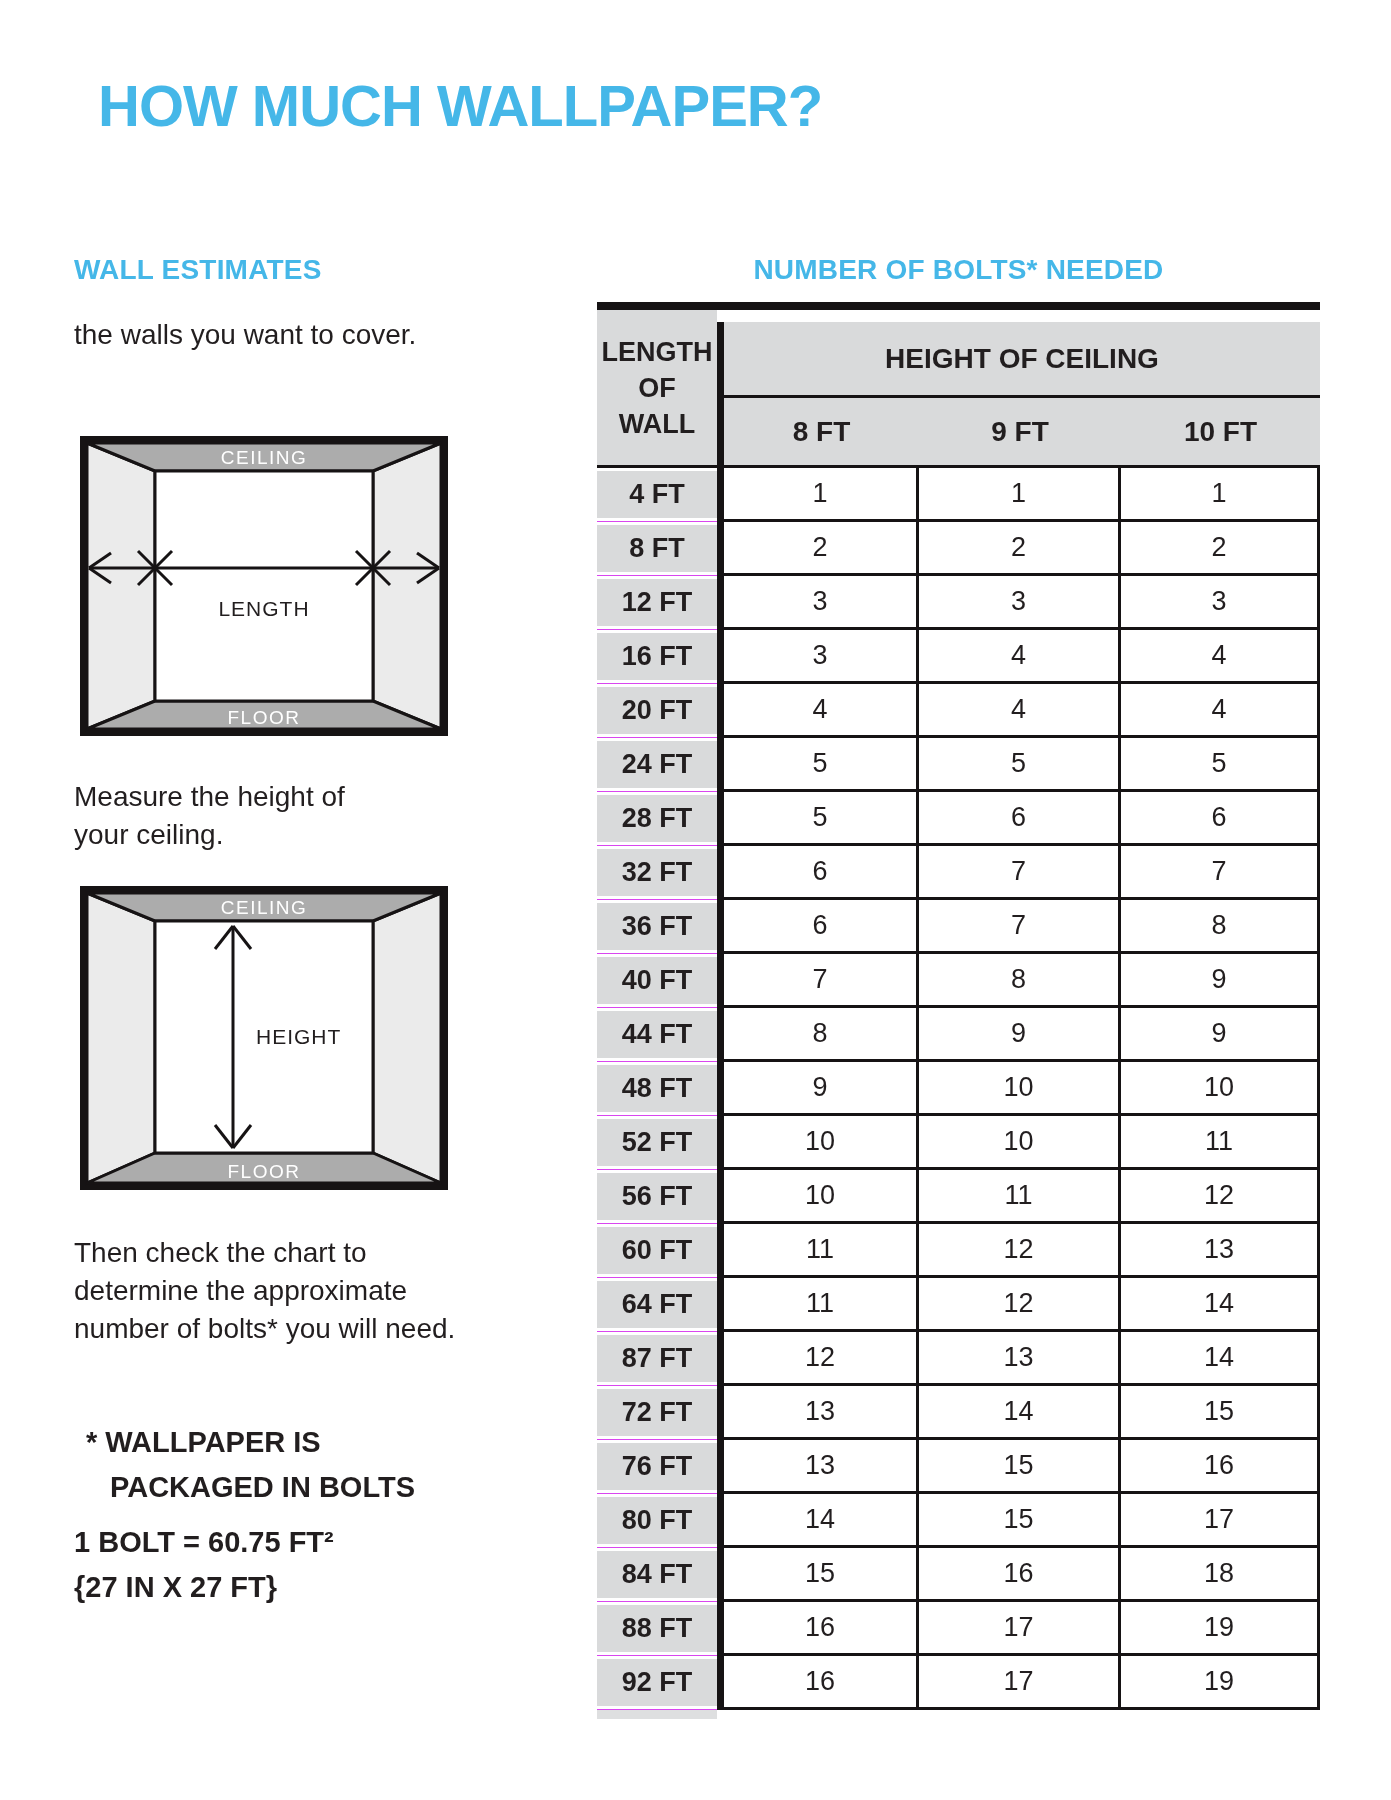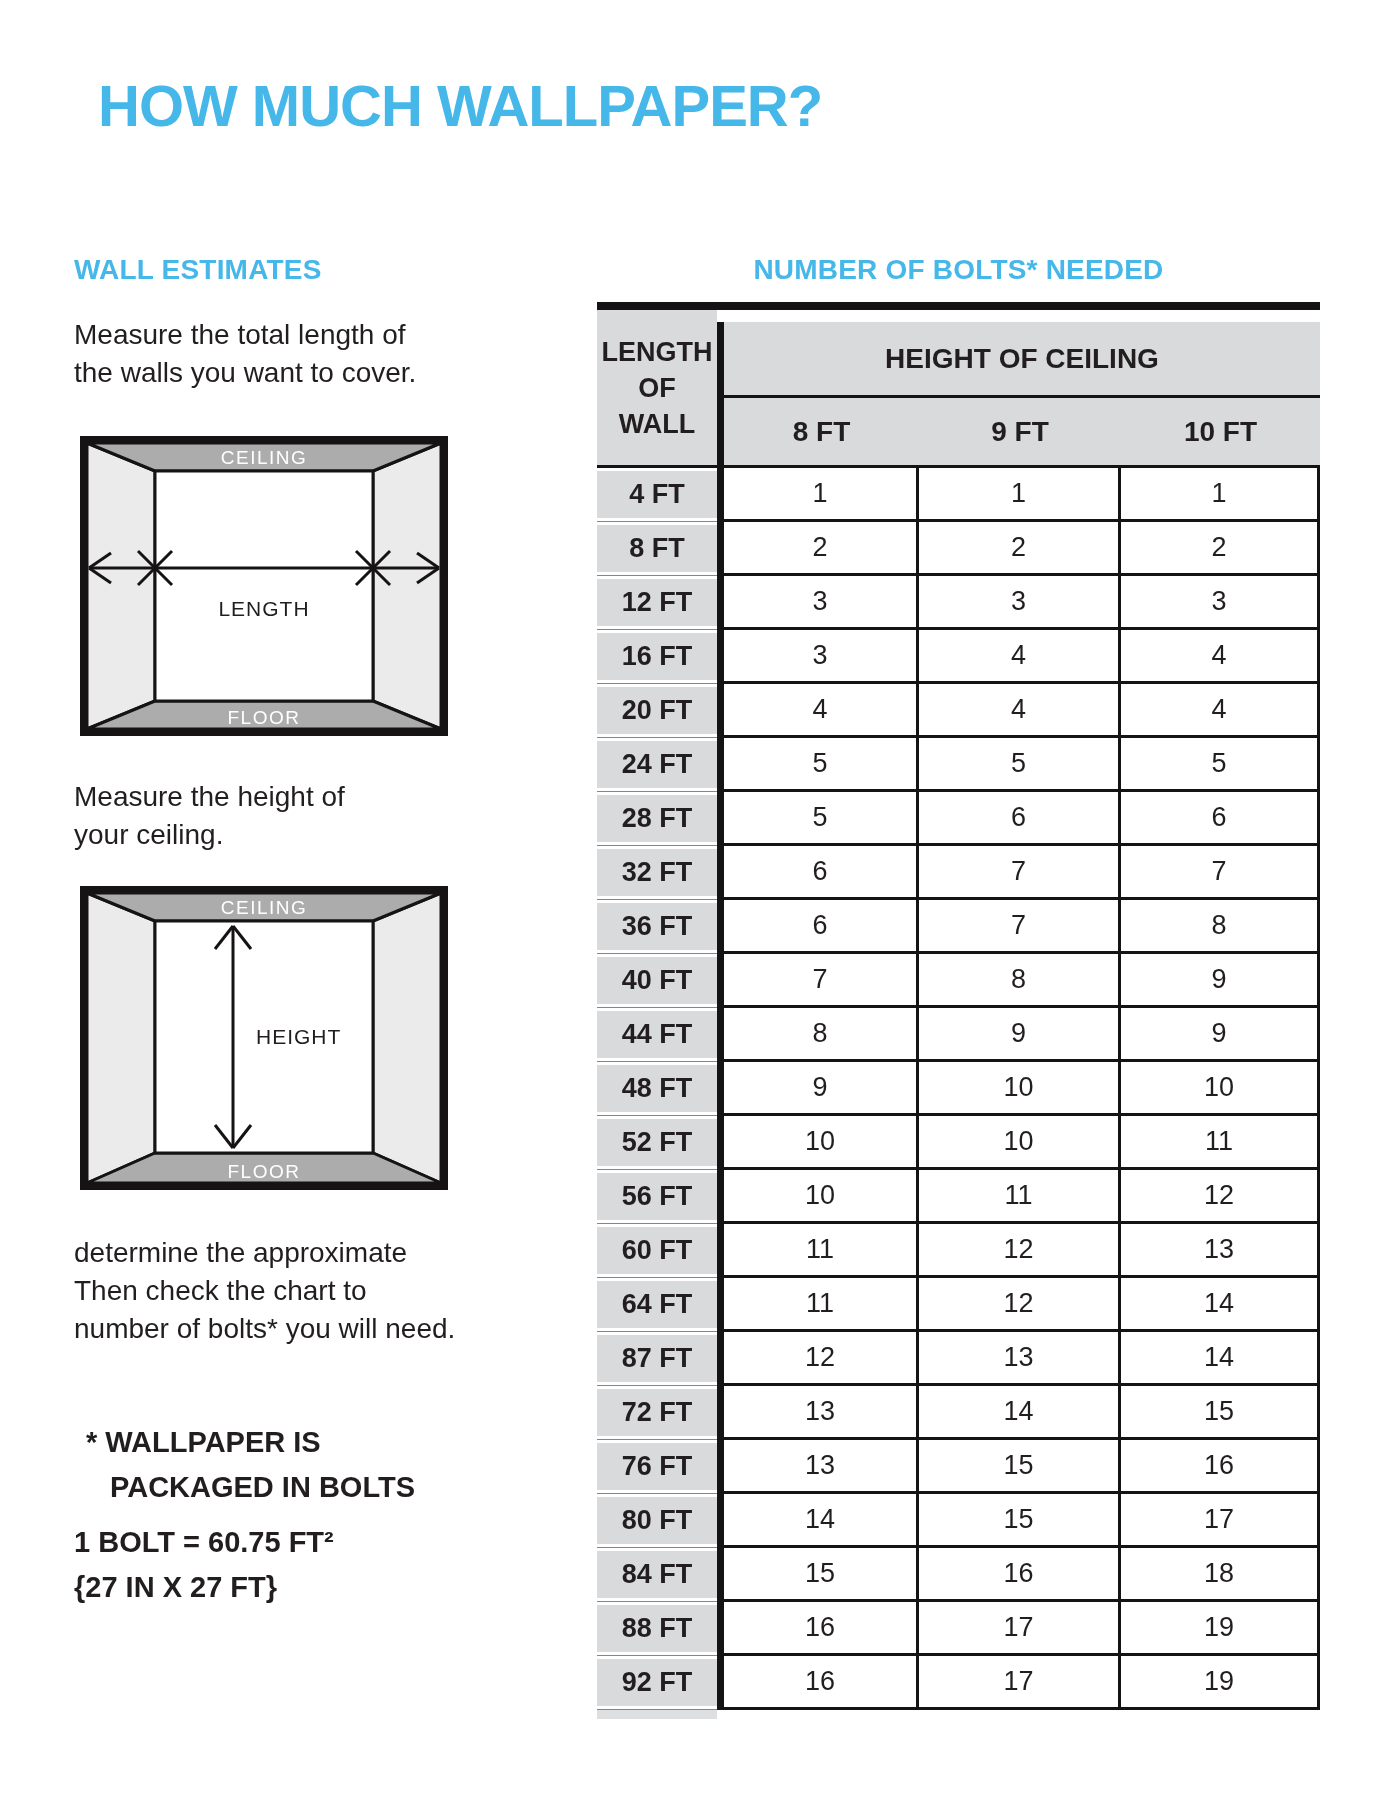--- a/index.html
+++ b/index.html
@@ -56,21 +56,20 @@
 </head>
 <body>
 
 <div class="page">
 
   <div class="page-title">HOW MUCH WALLPAPER?</div>
 
   <div class="section-heading room-estimates">WALL ESTIMATES</div>
 
   <div class="para p1">
-    <div>Measure the total length of</div>
     <div>the walls you want to cover.</div>
   </div>
 
   <div class="diagram d1">
     <svg width="368" height="300" viewBox="0 0 368 300">
       <rect x="3.5" y="3.5" width="361" height="293" fill="#ffffff" stroke="#161314" stroke-width="7"></rect>
       <polygon points="7,7 75,35 75,265 7,293" fill="#ebebeb" stroke="#161314" stroke-width="3"></polygon>
       <polygon points="361,7 293,35 293,265 361,293" fill="#ebebeb" stroke="#161314" stroke-width="3"></polygon>
       <polygon points="7,7 361,7 293,35 75,35" fill="#acacac" stroke="#161314" stroke-width="3"></polygon>
       <polygon points="7,293 361,293 293,265 75,265" fill="#acacac" stroke="#161314" stroke-width="3"></polygon>
@@ -112,22 +111,22 @@
         <line x1="153" y1="40" x2="135" y2="63"></line>
         <line x1="153" y1="40" x2="171" y2="63"></line>
         <line x1="153" y1="262" x2="135" y2="239"></line>
         <line x1="153" y1="262" x2="171" y2="239"></line>
       </g>
       <text class="diag-label-dark" x="176" y="158" text-anchor="start">HEIGHT</text>
     </svg>
   </div>
 
   <div class="para p3">
+    <div>Then check the chart to</div>
     <div>determine the approximate</div>
-    <div>Then check the chart to</div>
     <div>number of bolts* you will need.</div>
   </div>
 
   <div class="footnote">
     <div>* WALLPAPER IS</div>
     <div class="indent">PACKAGED IN BOLTS</div>
   </div>
 
   <div class="bolt-info">
     <div>1 BOLT = 60.75 FT²</div>

